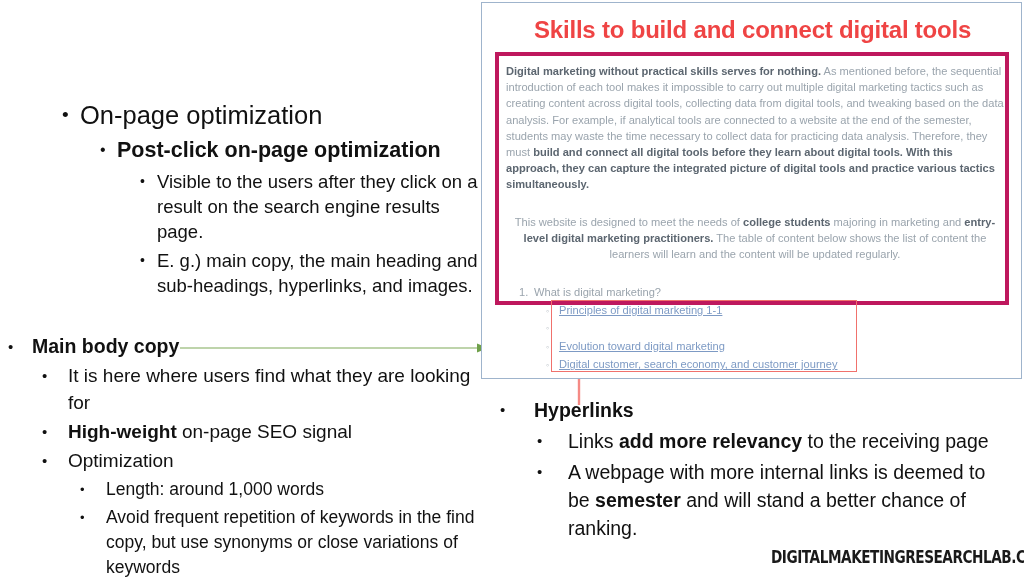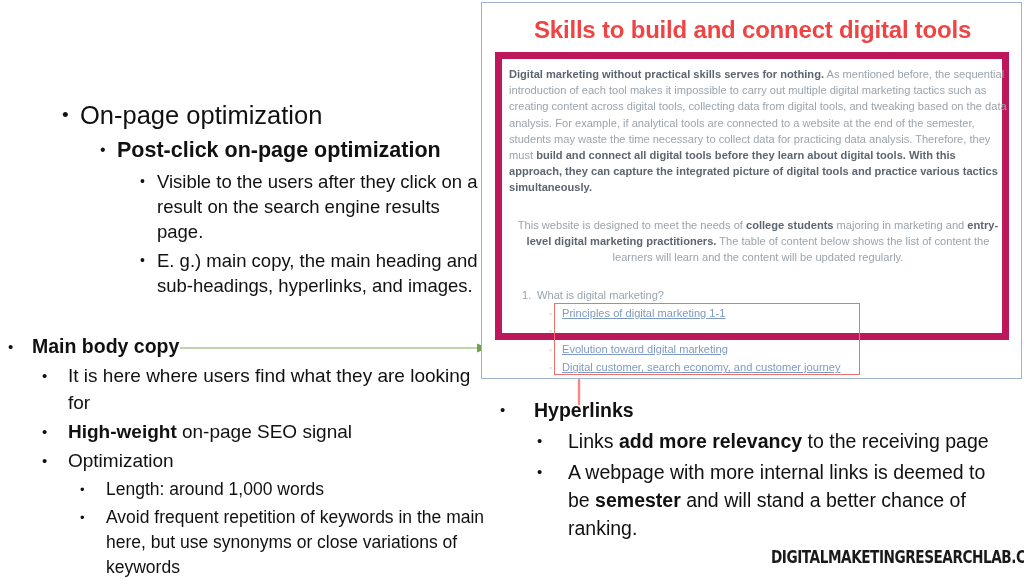--- a/index.html
+++ b/index.html
@@ -122,22 +122,22 @@
     color: #ef4444;
     letter-spacing: -0.2px;
     white-space: nowrap;
     margin-left: 36px;
   }
   #green-box {
     position: absolute;
     left: 13px;
     top: 49px;
     width: 514px;
-    height: 288px;
-    border: 7px solid #be185d;
+    height: 253px;
+    border: 4px solid #be185d;
     box-sizing: border-box;
   }
   .para {
     position: absolute;
     left: 7px;
     width: 498px;
     font-size: 11.1px;
     line-height: 16.2px;
     color: #9aa4ad;
     text-align: left;
@@ -263,21 +263,21 @@
       <span class="txt">Optimization</span>
     </div>
 
     <div class="row lvl3">
       <span class="bullet">•</span>
       <span class="txt">Length: around 1,000 words</span>
     </div>
 
     <div class="row lvl3">
       <span class="bullet">•</span>
-      <span class="txt">Avoid frequent repetition of keywords in the main here, but use synonyms or close variations of keywords</span>
+      <span class="txt">Avoid frequent repetition of keywords in the find copy, but use synonyms or close variations of keywords</span>
     </div>
   </div>
 
   <svg id="green-arrow" viewBox="0 0 308 20" xmlns="http://www.w3.org/2000/svg">
     <line x1="0" y1="10" x2="299" y2="10" stroke="#a9c68f" stroke-width="1.4"></line>
     <polygon points="308,10 297,5.5 297,14.5" fill="#6fa04a"></polygon>
   </svg>
 
   <svg id="red-arrow" viewBox="0 0 26 50" xmlns="http://www.w3.org/2000/svg">
     <line x1="13" y1="50" x2="13" y2="10" stroke="#f58a85" stroke-width="2.4"></line>

